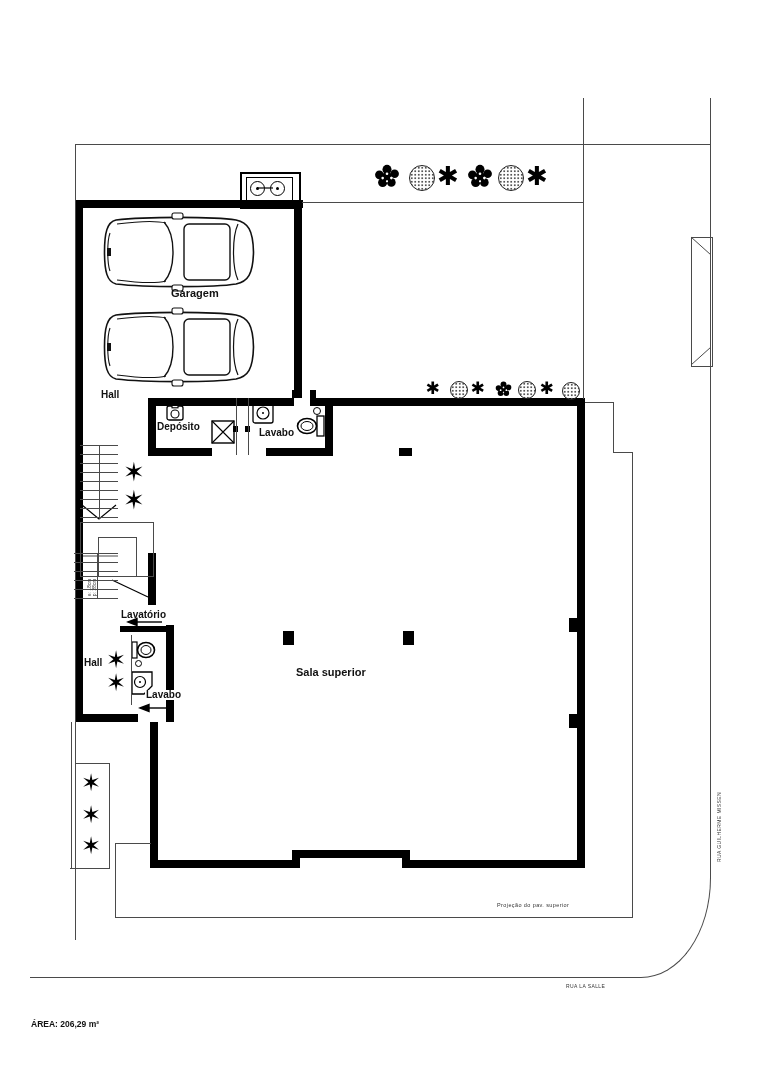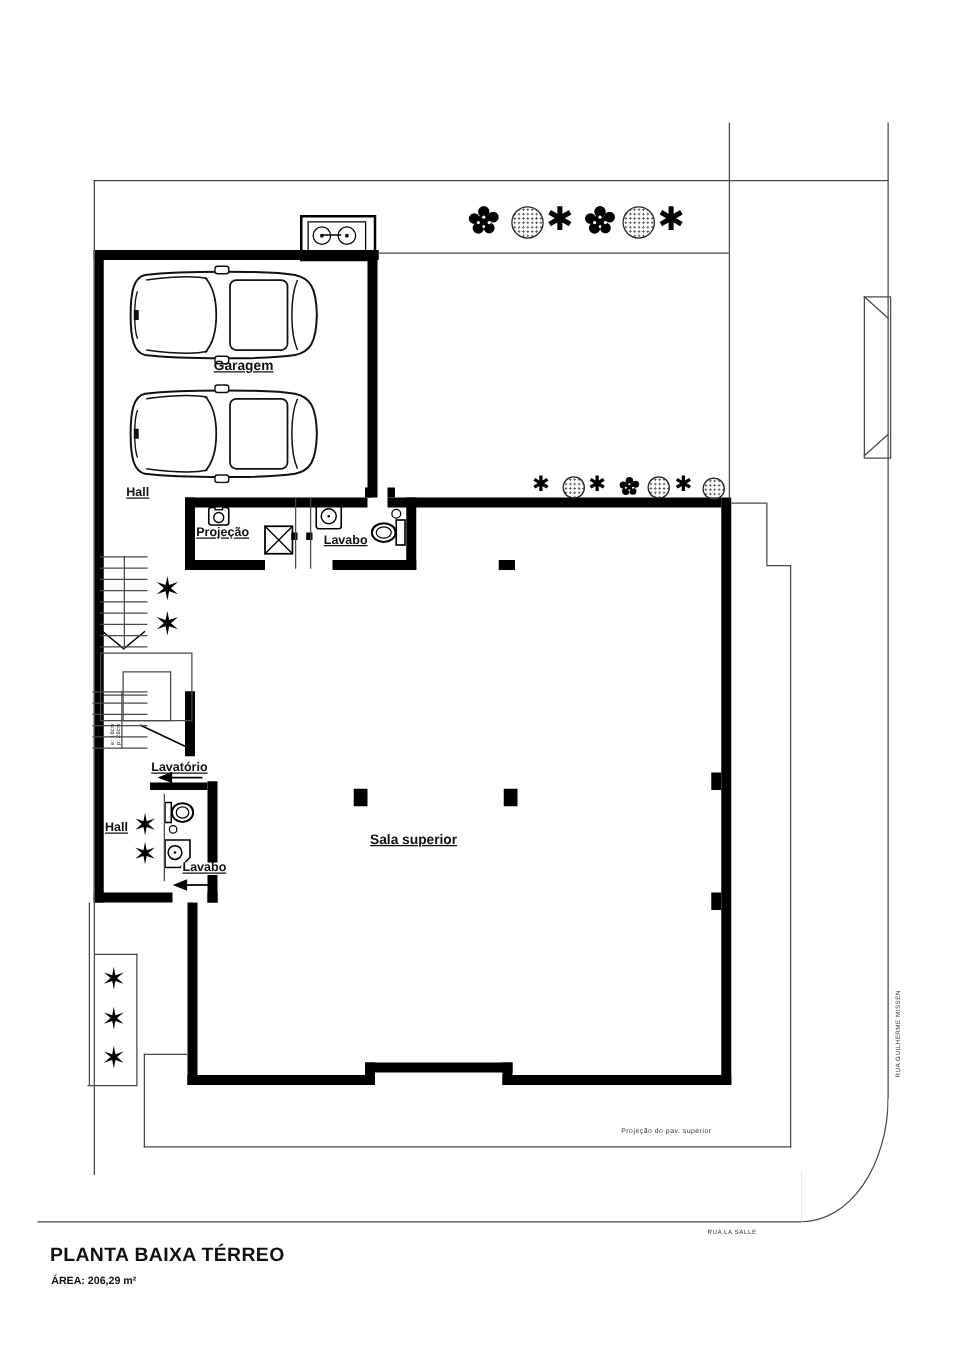--- a/index.html
+++ b/index.html
@@ -1,21 +1,21 @@
 <!DOCTYPE html>
 <html><head>
 <meta charset="utf-8">
 <style>
   html,body{margin:0;padding:0;background:#fff;}
   #plan{position:relative;width:763px;height:1080px;background:#fff;overflow:hidden;
         font-family:"Liberation Sans",sans-serif;color:#111;}
   .w{position:absolute;background:#000;}
   .t{position:absolute;background:#4a4a4a;}
   .orect{position:absolute;border:1px solid #4a4a4a;background:transparent;}
-  .lbl{position:absolute;font-weight:bold;color:#111;white-space:nowrap;line-height:1;text-decoration:underline;}
+  .lbl{position:absolute;font-weight:bold;color:#111;white-space:nowrap;line-height:1;}
   .lbl.bg{background:#fff;padding:0 1px;}
   .tinytxt{position:absolute;font-size:5px;color:#333;white-space:nowrap;letter-spacing:.4px;line-height:1;}
   .vtext{writing-mode:vertical-rl;transform:rotate(180deg);}
   .plant-aster,.plant-star{position:absolute;color:#000;line-height:1;font-family:"DejaVu Sans",sans-serif;}
   .canopy{position:absolute;border-radius:50%;border:1px solid #222;
           background-image:radial-gradient(#555 .7px,transparent .95px);background-size:3.5px 3.5px;}
   .bushsvg,.fix{position:absolute;}
   .meterbox-outer{position:absolute;border:2px solid #000;background:#fff;}
   .meterbox-inner{position:absolute;border:1px solid #000;}
   .mcirc{position:absolute;border:1.5px solid #000;border-radius:50%;}
@@ -127,37 +127,36 @@
       <path d="M134,622 L162,622"></path>
         <polygon points="128,622 137,618.5 137,625.5"></polygon>
       <path d="M146,708 L168,708"></path>
         <polygon points="140,708 149,704.5 149,711.5"></polygon>
       <path d="M257,188 L273,188" stroke-width="1.2"></path>
     </g>
   </svg>
 
   <div class="lbl" style="left:171px;top:288px;font-size:11px">Garagem</div>
   <div class="lbl" style="left:101px;top:390px;font-size:10px">Hall</div>
-  <div class="lbl" style="left:157px;top:422px;font-size:10px">Projeção</div>
+  <div class="lbl" style="left:157px;top:422px;font-size:10px">Depósito</div>
   <div class="lbl" style="left:259px;top:428px;font-size:10px">Lavabo</div>
   <div class="lbl" style="left:121px;top:610px;font-size:10px">Lavatório</div>
   <div class="lbl" style="left:84px;top:658px;font-size:10px">Hall</div>
   <div class="lbl bg" style="left:145px;top:690px;font-size:10px;z-index:5">Lavabo</div>
   <div class="lbl" style="left:296px;top:667px;font-size:11px">Sala superior</div>
 
   <div class="tinytxt" style="left:497px;top:903px;font-size:5.5px">Projeção do pav. superior</div>
   <div class="tinytxt vtext" style="left:717px;top:772px;height:90px">RUA GUILHERME MISSEN</div>
   <div class="tinytxt" style="left:566px;top:984px">RUA LA SALLE</div>
   <div class="stairnote vtext" style="left:87px;top:560px;height:36px">
     <span>e: 18cm</span><br>
     <span>p: 28cm</span>
   </div>
 
-  <div class="title-main" style="left:40px;top:996px">PLANTA BAIXA TÉRREO</div>
-  <div class="title-area" style="left:41px;top:1019px">ÁREA: 206,29 m²</div>
+  <div class="title-area" style="left:31px;top:1019px">ÁREA: 206,29 m²</div>
 
 <div class="w" style="left: 75px; top: 200px; width: 228px; height: 8px;"></div>
     <div class="w" style="left: 294px; top: 200px; width: 8px; height: 198px;"></div>
     <div class="w" style="left: 75px; top: 200px; width: 8px; height: 522px;"></div>
     <div class="w" style="left: 148px; top: 398px; width: 146px; height: 8px;"></div>
     <div class="w" style="left: 310px; top: 398px; width: 267px; height: 8px;"></div>
     <div class="w" style="left: 292px; top: 390px; width: 6px; height: 8px;"></div>
     <div class="w" style="left: 310px; top: 390px; width: 6px; height: 8px;"></div>
     <div class="w" style="left: 148px; top: 398px; width: 8px; height: 58px;"></div>
     <div class="w" style="left: 148px; top: 448px; width: 64px; height: 8px;"></div>

